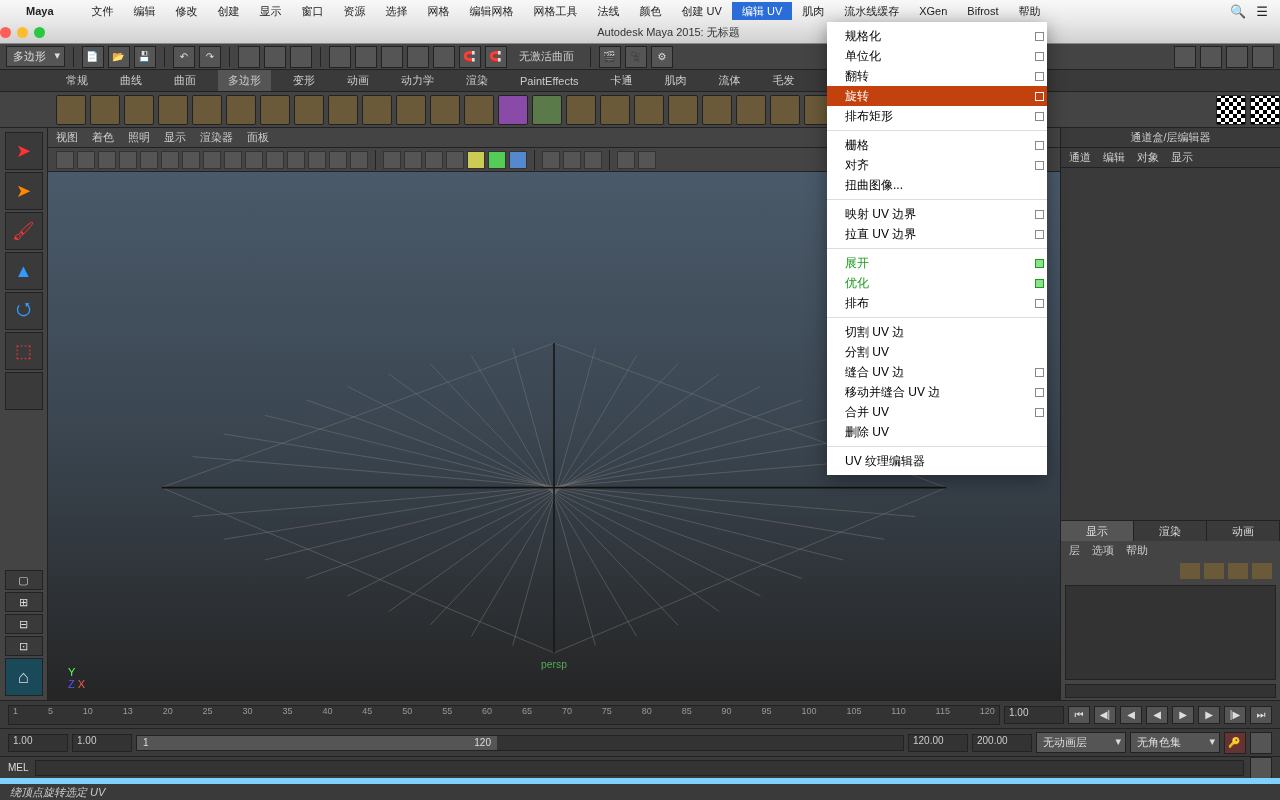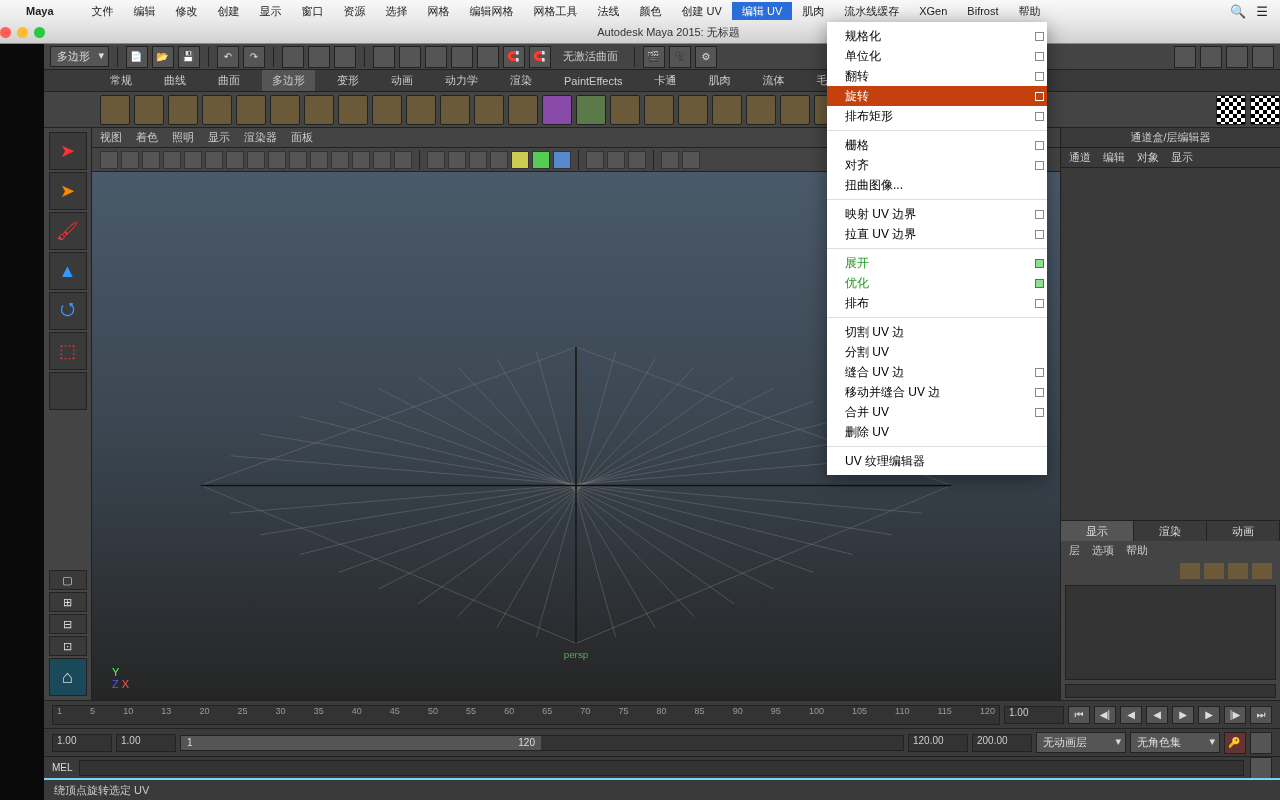--- a/index.html
+++ b/index.html
@@ -26,21 +26,21 @@
 
 .win-title { height: 22px; background: linear-gradient(#e8e8e8,#d0d0d0); display: flex; align-items: center; padding: 0 0; color: #333; border-bottom: 1px solid #888; }
 .win-title .dots { display: flex; gap: 6px; margin-right: 12px; }
 .win-title .dot { width: 11px; height: 11px; border-radius: 50%; }
 .win-title .dot.r { background: #ff5f57; }
 .win-title .dot.y { background: #febc2e; }
 .win-title .dot.g { background: #28c840; }
 .win-title .title-text { flex: 1; text-align: center; }
 
 
-.app { background: #444; height: calc(800px - 44px); display: flex; flex-direction: column; margin-left: 44px; }
+.app { background: #444; height: calc(800px - 44px); display: flex; flex-direction: column; }
 
 
 .status-toolbar { height: 26px; background: #444; display: flex; align-items: center; padding: 0 6px; gap: 4px; border-bottom: 1px solid #222; }
 .combo { background: #555; border: 1px solid #222; padding: 2px 18px 2px 6px; color: #ddd; position: relative; font-size: 11px; }
 .combo::after { content: "▾"; position: absolute; right: 4px; }
 .tool-ico { width: 22px; height: 22px; background: #555; border: 1px solid #222; display: inline-flex; align-items: center; justify-content: center; font-size: 10px; cursor: pointer; }
 .sepv { width: 1px; height: 20px; background: #222; margin: 0 4px; }
 
 
 .shelf-tabs { height: 22px; background: #3a3a3a; display: flex; align-items: center; padding-left: 56px; gap: 12px; border-bottom: 1px solid #222; }
@@ -88,21 +88,21 @@
 .timeline .ticks { display: flex; justify-content: space-between; padding: 0 4px; font-size: 9px; color: #999; }
 .play-btn { width: 22px; height: 18px; background: #555; border: 1px solid #222; cursor: pointer; display: flex; align-items: center; justify-content: center; font-size: 10px; }
 .num-field { width: 60px; height: 18px; background: #333; border: 1px solid #222; padding: 0 4px; font-size: 10px; color: #ccc; }
 .range-slider { flex: 1; height: 16px; background: #333; border: 1px solid #222; position: relative; }
 .range-knob { position: absolute; left: 0; width: 360px; height: 100%; background: #555; }
 
 .cmd-row { height: 22px; background: #3a3a3a; display: flex; align-items: center; padding: 0 8px; gap: 6px; border-top: 1px solid #222; }
 .cmd-row .lbl { font-size: 10px; }
 .cmd-row .cmd-input { flex: 1; height: 16px; background: #333; border: 1px solid #222; }
 
-.help-line { height: 22px; background: #3a3a3a; display: flex; align-items: center; padding: 0 10px; color: #ccc; font-size: 11px; border-top: 2px solid #7dd3fc; }
+.help-line { height: 22px; background: #3a3a3a; display: flex; align-items: center; padding: 0 10px; color: #ccc; font-size: 11px; border-top: 6px solid #7dd3fc; font-style: italic; }
 </style>
 </head>
 <body>
 
 <div class="mac-menubar">
   <span class="apple"></span>
   <span class="app-name">Maya</span>
   <span id="mac-items"><span class="mitem">文件</span><span class="mitem">编辑</span><span class="mitem">修改</span><span class="mitem">创建</span><span class="mitem">显示</span><span class="mitem">窗口</span><span class="mitem">资源</span><span class="mitem">选择</span><span class="mitem">网格</span><span class="mitem">编辑网格</span><span class="mitem">网格工具</span><span class="mitem">法线</span><span class="mitem">颜色</span><span class="mitem">创建 UV</span><span class="mitem active">编辑 UV</span><span class="mitem">肌肉</span><span class="mitem">流水线缓存</span><span class="mitem">XGen</span><span class="mitem">Bifrost</span><span class="mitem">帮助</span></span>
   <div class="right-icons">
     <span>🔍</span>

